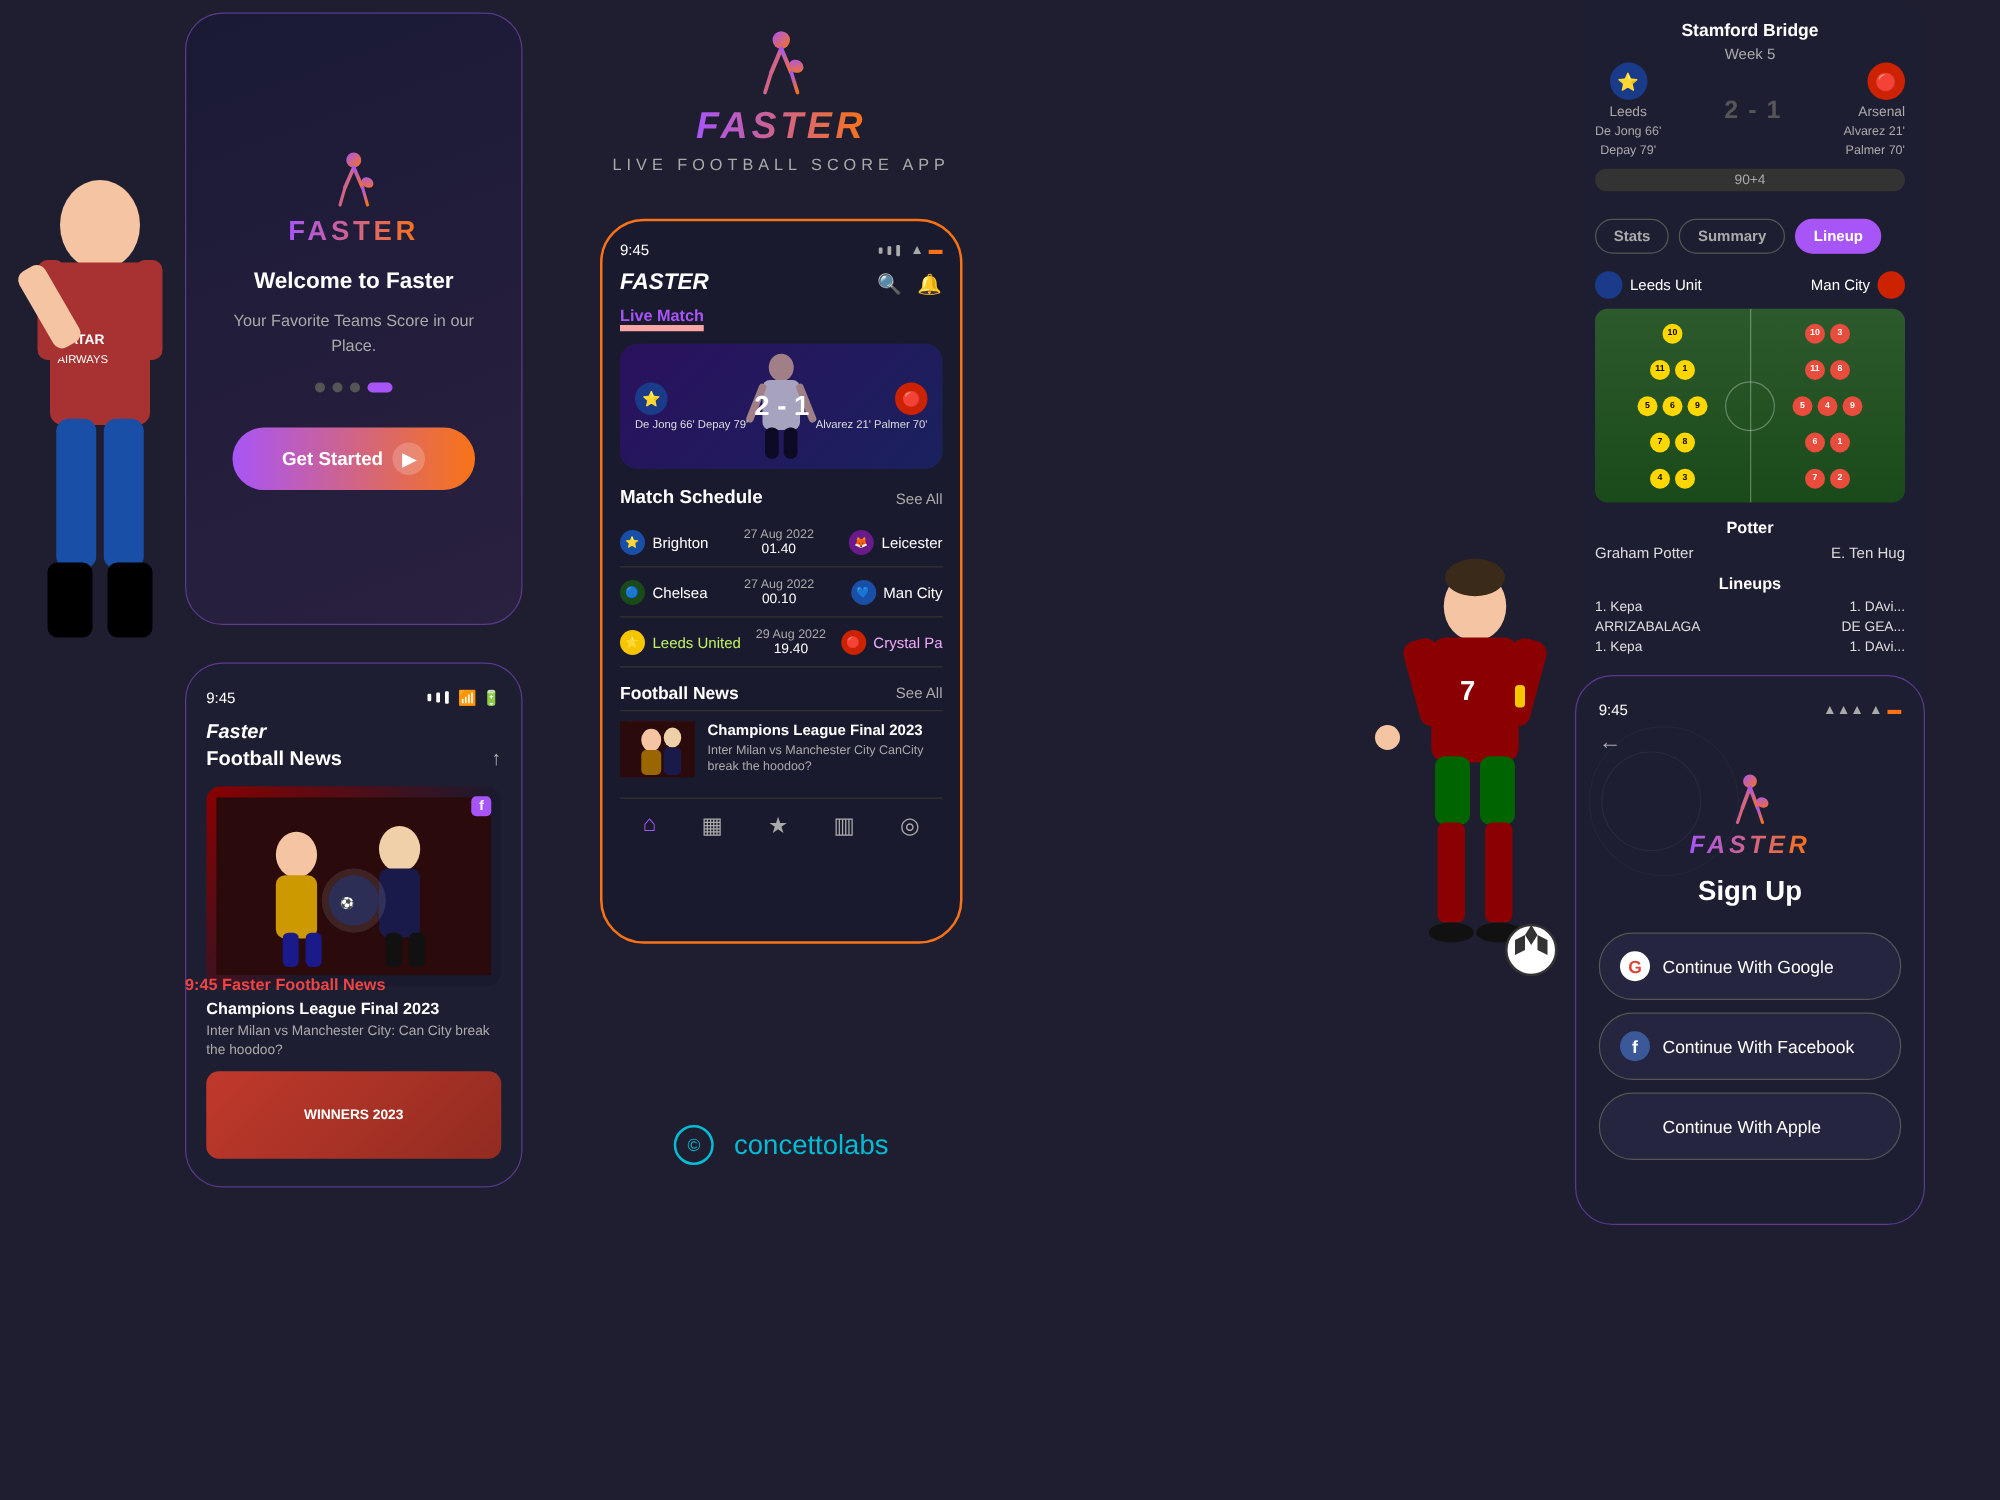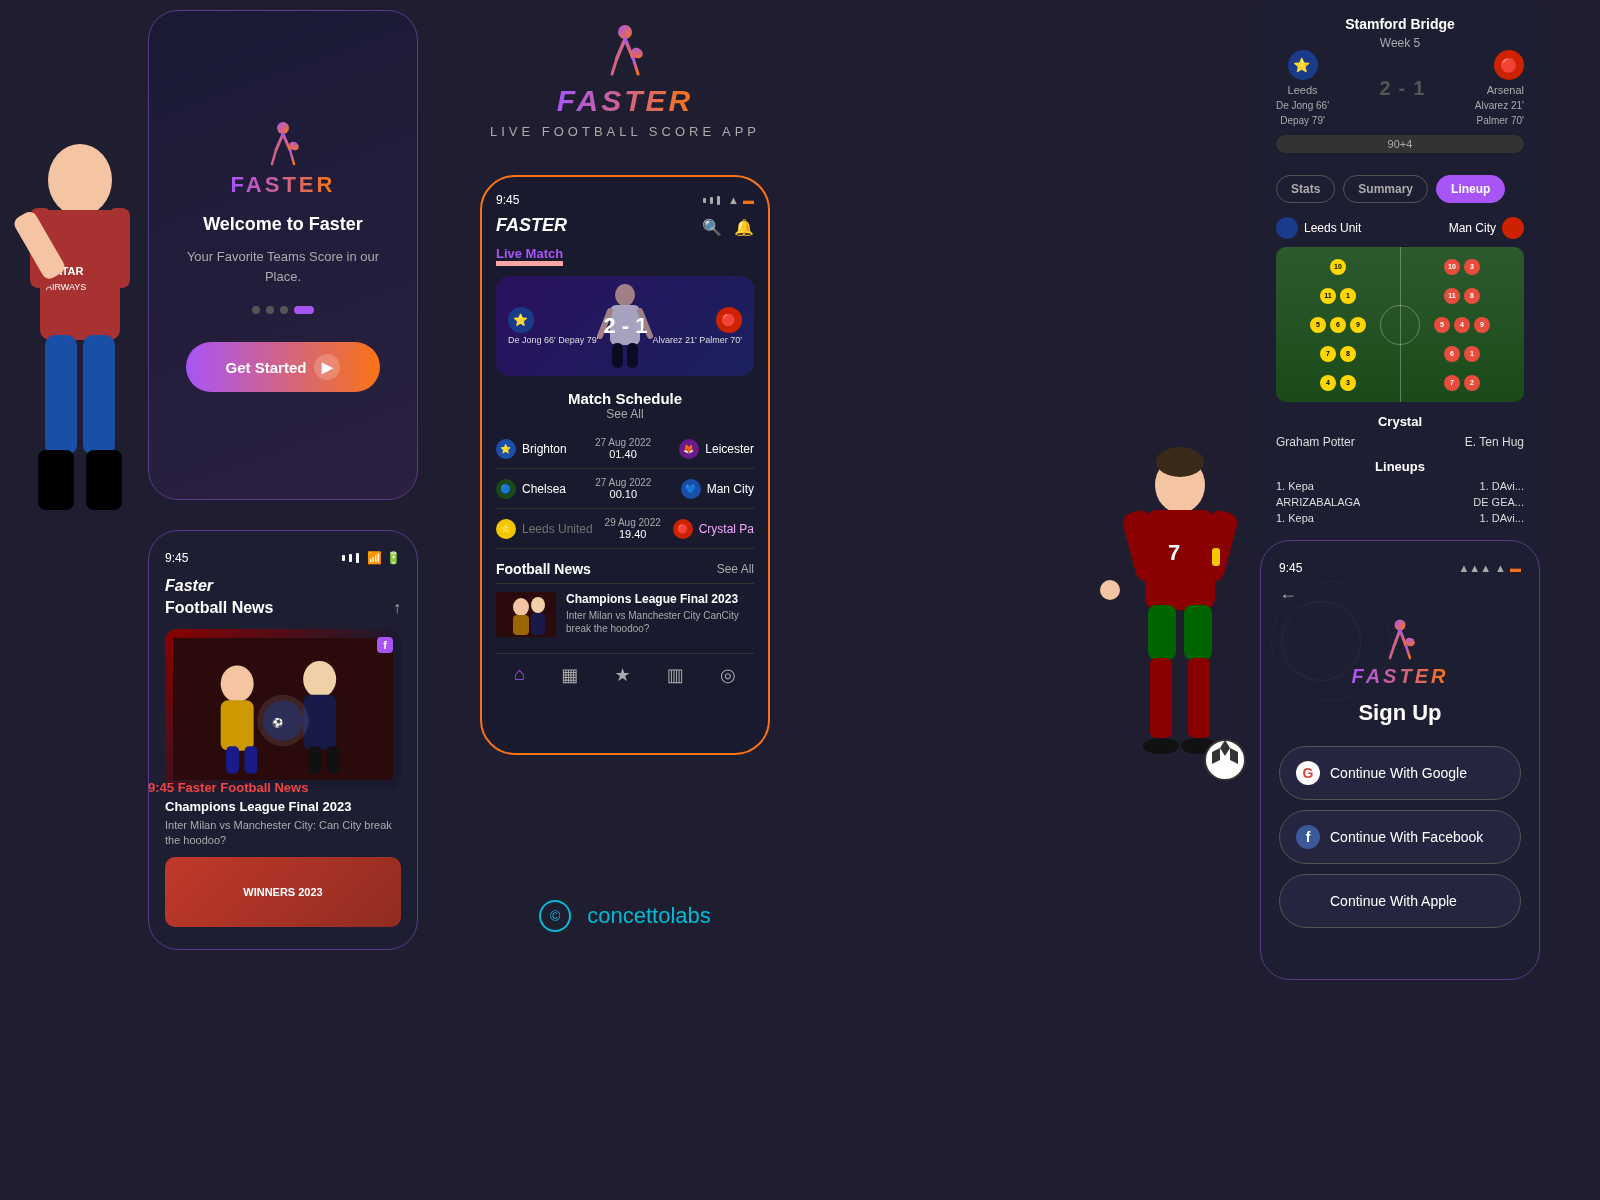--- a/index.html
+++ b/index.html
@@ -289,23 +289,22 @@
       display: flex;
       align-items: center;
       justify-content: space-between;
     }
     .schedule-section {
       margin-bottom: 12px;
     }
     .schedule-header {
       display: flex;
       justify-content: space-between;
-      align-items: center;
+      align-items: flex-end;
       margin-bottom: 8px;
-      flex-direction: column;
     }
     .schedule-title {
       color: #fff;
       font-size: 15px;
       font-weight: 700;
     }
     .see-all-text {
       color: #aaa;
       font-size: 12px;
     }
@@ -890,21 +889,21 @@
             <div style="color:#fff;font-size:11px">00.10</div>
           </div>
         <div class="match-team">
             <div class="team-dot" style="background:#1a4fa8">💙</div>
             <span style="color:#fff;font-size:12px">Man City</span>
           </div>
       </div>
       <div class="match-row">
         <div class="match-team">
             <div class="team-dot" style="background:#f5c500">⭐</div>
-            <span style="color:#737373;font-size:12px">Leeds United</span>
+            <span style="color:#bef264;font-size:12px">Leeds United</span>
           </div>
         <div class="match-time">
             <div style="color:#aaa;font-size:10px">29 Aug 2022</div>
             <div style="color:#fff;font-size:11px">19.40</div>
           </div>
         <div class="match-team">
             <div class="team-dot" style="background:#cc2200">🔴</div>
             <span style="color:#f0abfc;font-size:12px">Crystal Pa</span>
           </div>
       </div>
@@ -1042,21 +1041,21 @@
         <div class="pdot r">1</div>
       </div>
       <div class="field-row">
         <div class="pdot r">7</div>
         <div class="pdot r">2</div>
       </div>
     </div>
   </div>
 
   <div class="manager-section">
-    <div class="manager-title">Crystal</div>
+    <div class="manager-title">Potter</div>
     <div class="manager-row">
       <span class="manager-name">Graham Potter</span>
       <span class="manager-name">E. Ten Hug</span>
     </div>
   </div>
 
   <div class="lineups-section">
     <div class="lineups-title">Lineups</div>
     <div class="lineup-row">
       <span class="lineup-player">1. Kepa</span>

